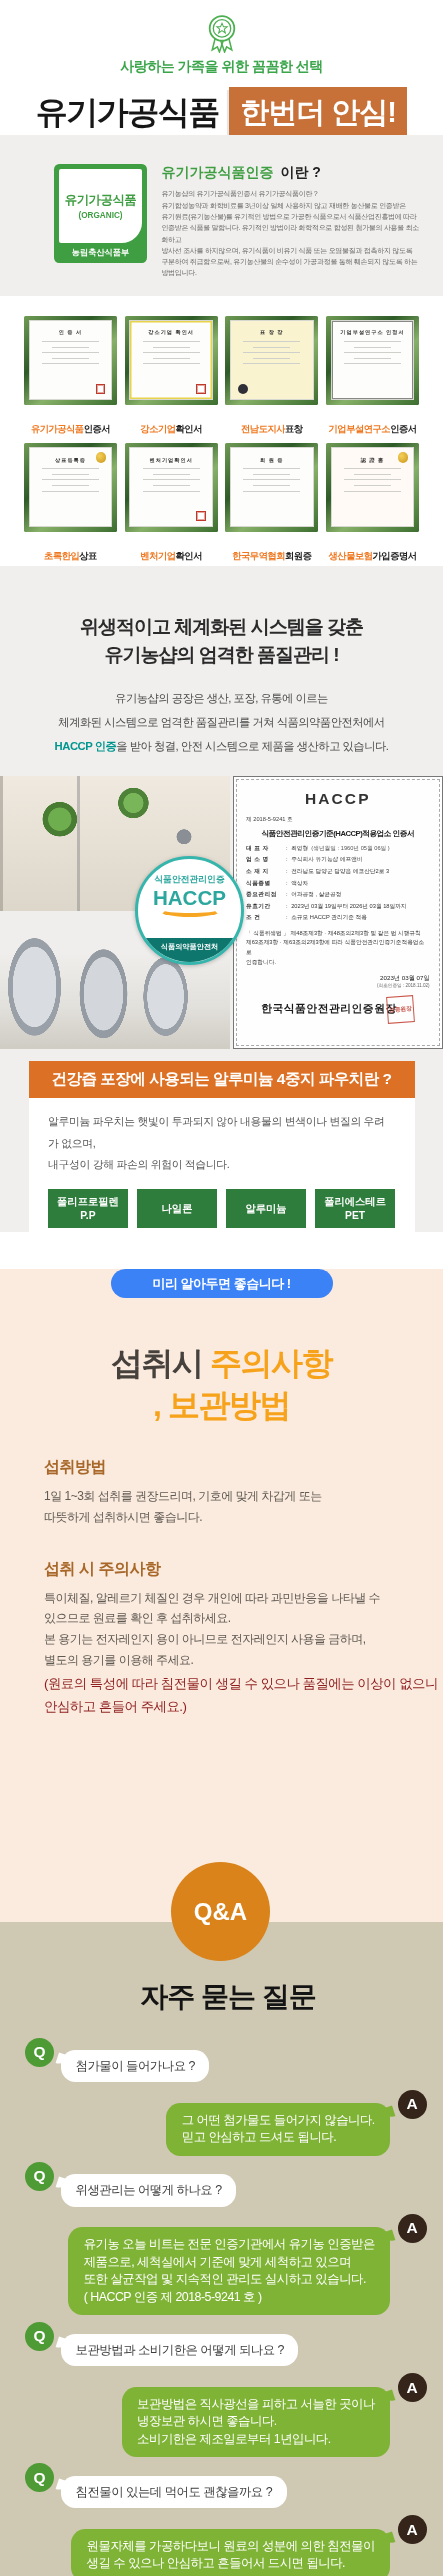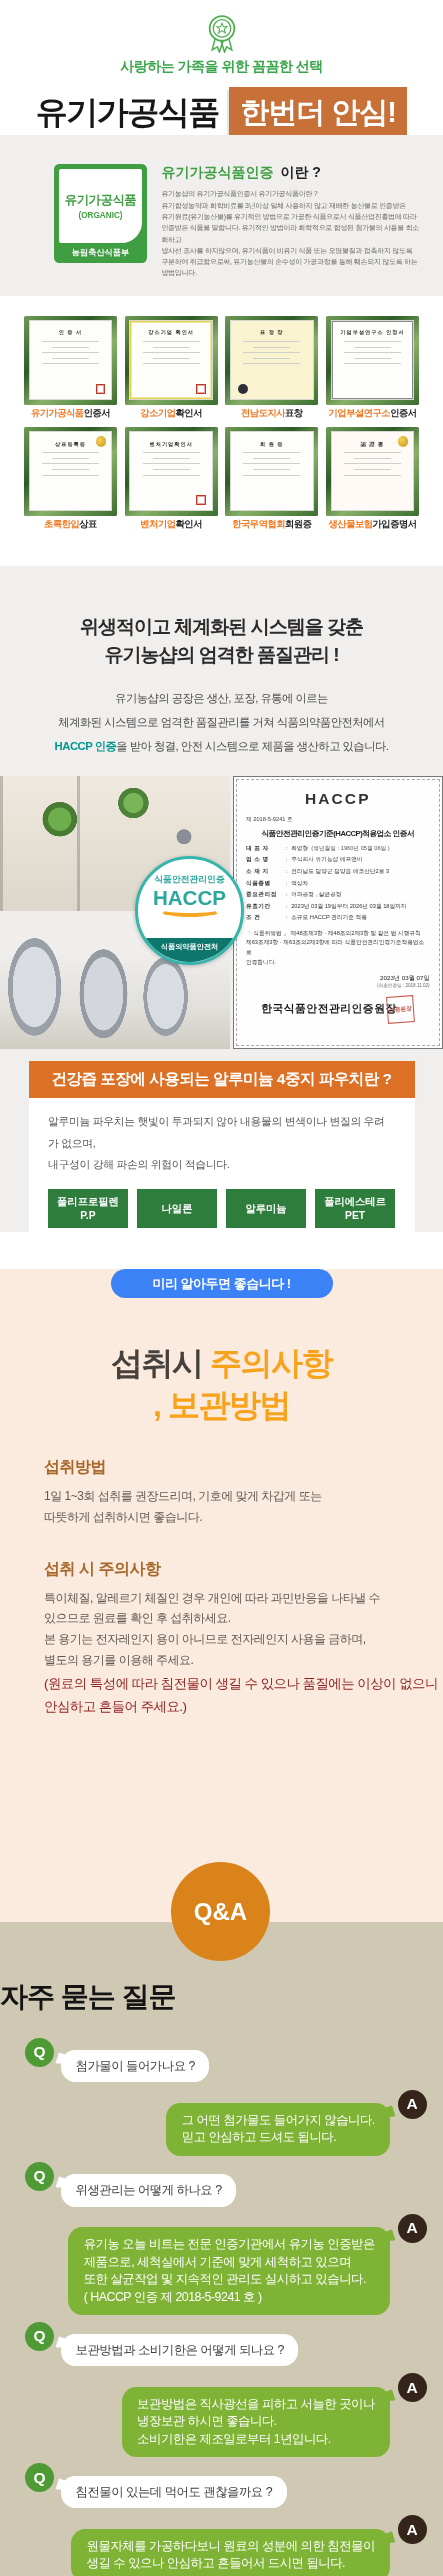--- a/index.html
+++ b/index.html
@@ -47,21 +47,21 @@
   .cert-cell:nth-child(2) .cert-doc{box-shadow:inset 0 0 0 1.5px #e8d44a;}
   .cert-cell:nth-child(4) .cert-doc{box-shadow:inset 0 0 0 1px #888;}
   .cert-cell:nth-child(1) .cert-doc::after,.cert-cell:nth-child(2) .cert-doc::after,
   .cert-cell:nth-child(6) .cert-doc::after{content:"";position:absolute;right:6.2px;bottom:5.2px;
     width:7.7px;height:7.7px;background:#fff;border:1px solid #c0392b;box-shadow:inset 0 0 0 1px rgba(192,57,43,.45);}
   .cert-cell:nth-child(3) .cert-doc::after{content:"";position:absolute;left:7.2px;bottom:5.2px;width:10.3px;height:10.3px;
     border-radius:50%;background:#2f2f38;}
   .cert-cell:nth-child(5) .cert-doc::after,.cert-cell:nth-child(8) .cert-doc::after{content:"";position:absolute;
     right:5.2px;top:4.1px;width:10.3px;height:10.3px;border-radius:50%;background:radial-gradient(circle at 35% 35%,#f5d05a,#c99416);}
   .cert-cell:nth-child(8) .cert-doc{background:#fffaf6;}
-  .cert-caption{margin-top:2px;font-size:9.3px;font-weight:900;letter-spacing:-0.5px;}
+  .cert-caption{margin-top:18px;font-size:9.3px;font-weight:900;letter-spacing:-0.5px;}
   .cert-caption .hl{color:#f07820;}
   .cert-caption .rest{color:#222;}
 
   
   #sec-quality{height:666px;background:#f0efed;text-align:center;}
   .q-head{padding-top:47px;font-size:19px;font-weight:900;color:#2b2b2b;letter-spacing:-1px;line-height:1.45;}
   .q-para{margin-top:17.5px;font-size:11.3px;color:#4a4a4a;line-height:2.15;letter-spacing:-0.5px;}
   .q-para .teal{color:#00968f;font-weight:bold;}
   .photo-row{margin-top:17.5px;display:flex;height:273px;text-align:left;}
   .photo-col{width:230px;flex:none;position:relative;}
@@ -124,21 +124,21 @@
   .usage-block{margin:31px 0 0 44px;text-align:left;}
   .usage-h{font-size:16px;font-weight:900;color:#a8682a;letter-spacing:-0.5px;}
   .usage-lines{margin-top:8.2px;font-size:12px;color:#5f5a52;line-height:1.72;letter-spacing:-0.5px;white-space:pre-line;}
   .usage-note{margin-top:2.1px;font-size:13.4px;color:#8e1f1f;line-height:1.72;letter-spacing:-0.5px;white-space:pre-line;}
 
   
   #sec-faq{height:668px;background:#cfc8b3;}
   .qa-badge{position:absolute;left:171px;top:-60px;width:99px;height:99px;border-radius:50%;
     background:#d9831a;color:#fff;display:flex;align-items:center;justify-content:center;
     font-size:24px;font-weight:900;z-index:5;}
-  .faq-title{padding-top:56px;text-align:left;font-size:28px;font-weight:900;color:#141414;letter-spacing:-1px;}
+  .faq-title{padding-top:56px;text-align:center;font-size:28px;font-weight:900;color:#141414;letter-spacing:-1px;padding-left:13px;}
   .chat{margin-top:21.6px;}
   .q-row{display:flex;align-items:flex-start;margin-top:6.2px;}
   .q-circle{width:29px;height:29px;border-radius:50%;background:#4e9b35;color:#fff;font-size:15.5px;font-weight:900;
     display:flex;align-items:center;justify-content:center;margin-left:25px;flex:none;}
   .q-bubble{position:relative;margin:12.4px 0 0 7.2px;background:#fff;border-radius:14.4px;padding:7.7px 14.4px;
     font-size:12.4px;color:#3c3c3c;letter-spacing:-0.5px;}
   .q-bubble::before{content:"";position:absolute;left:-4.1px;top:4.1px;width:11.3px;height:11.3px;background:#fff;
     border-radius:0 0 11.3px 0;transform:rotate(18deg);}
   .a-row{display:flex;align-items:flex-start;justify-content:flex-end;margin-top:7.2px;}
   .a-bubble{position:relative;margin:13.4px 0 0;background:#7fb335;border-radius:14.4px;padding:8.8px 15.5px;

